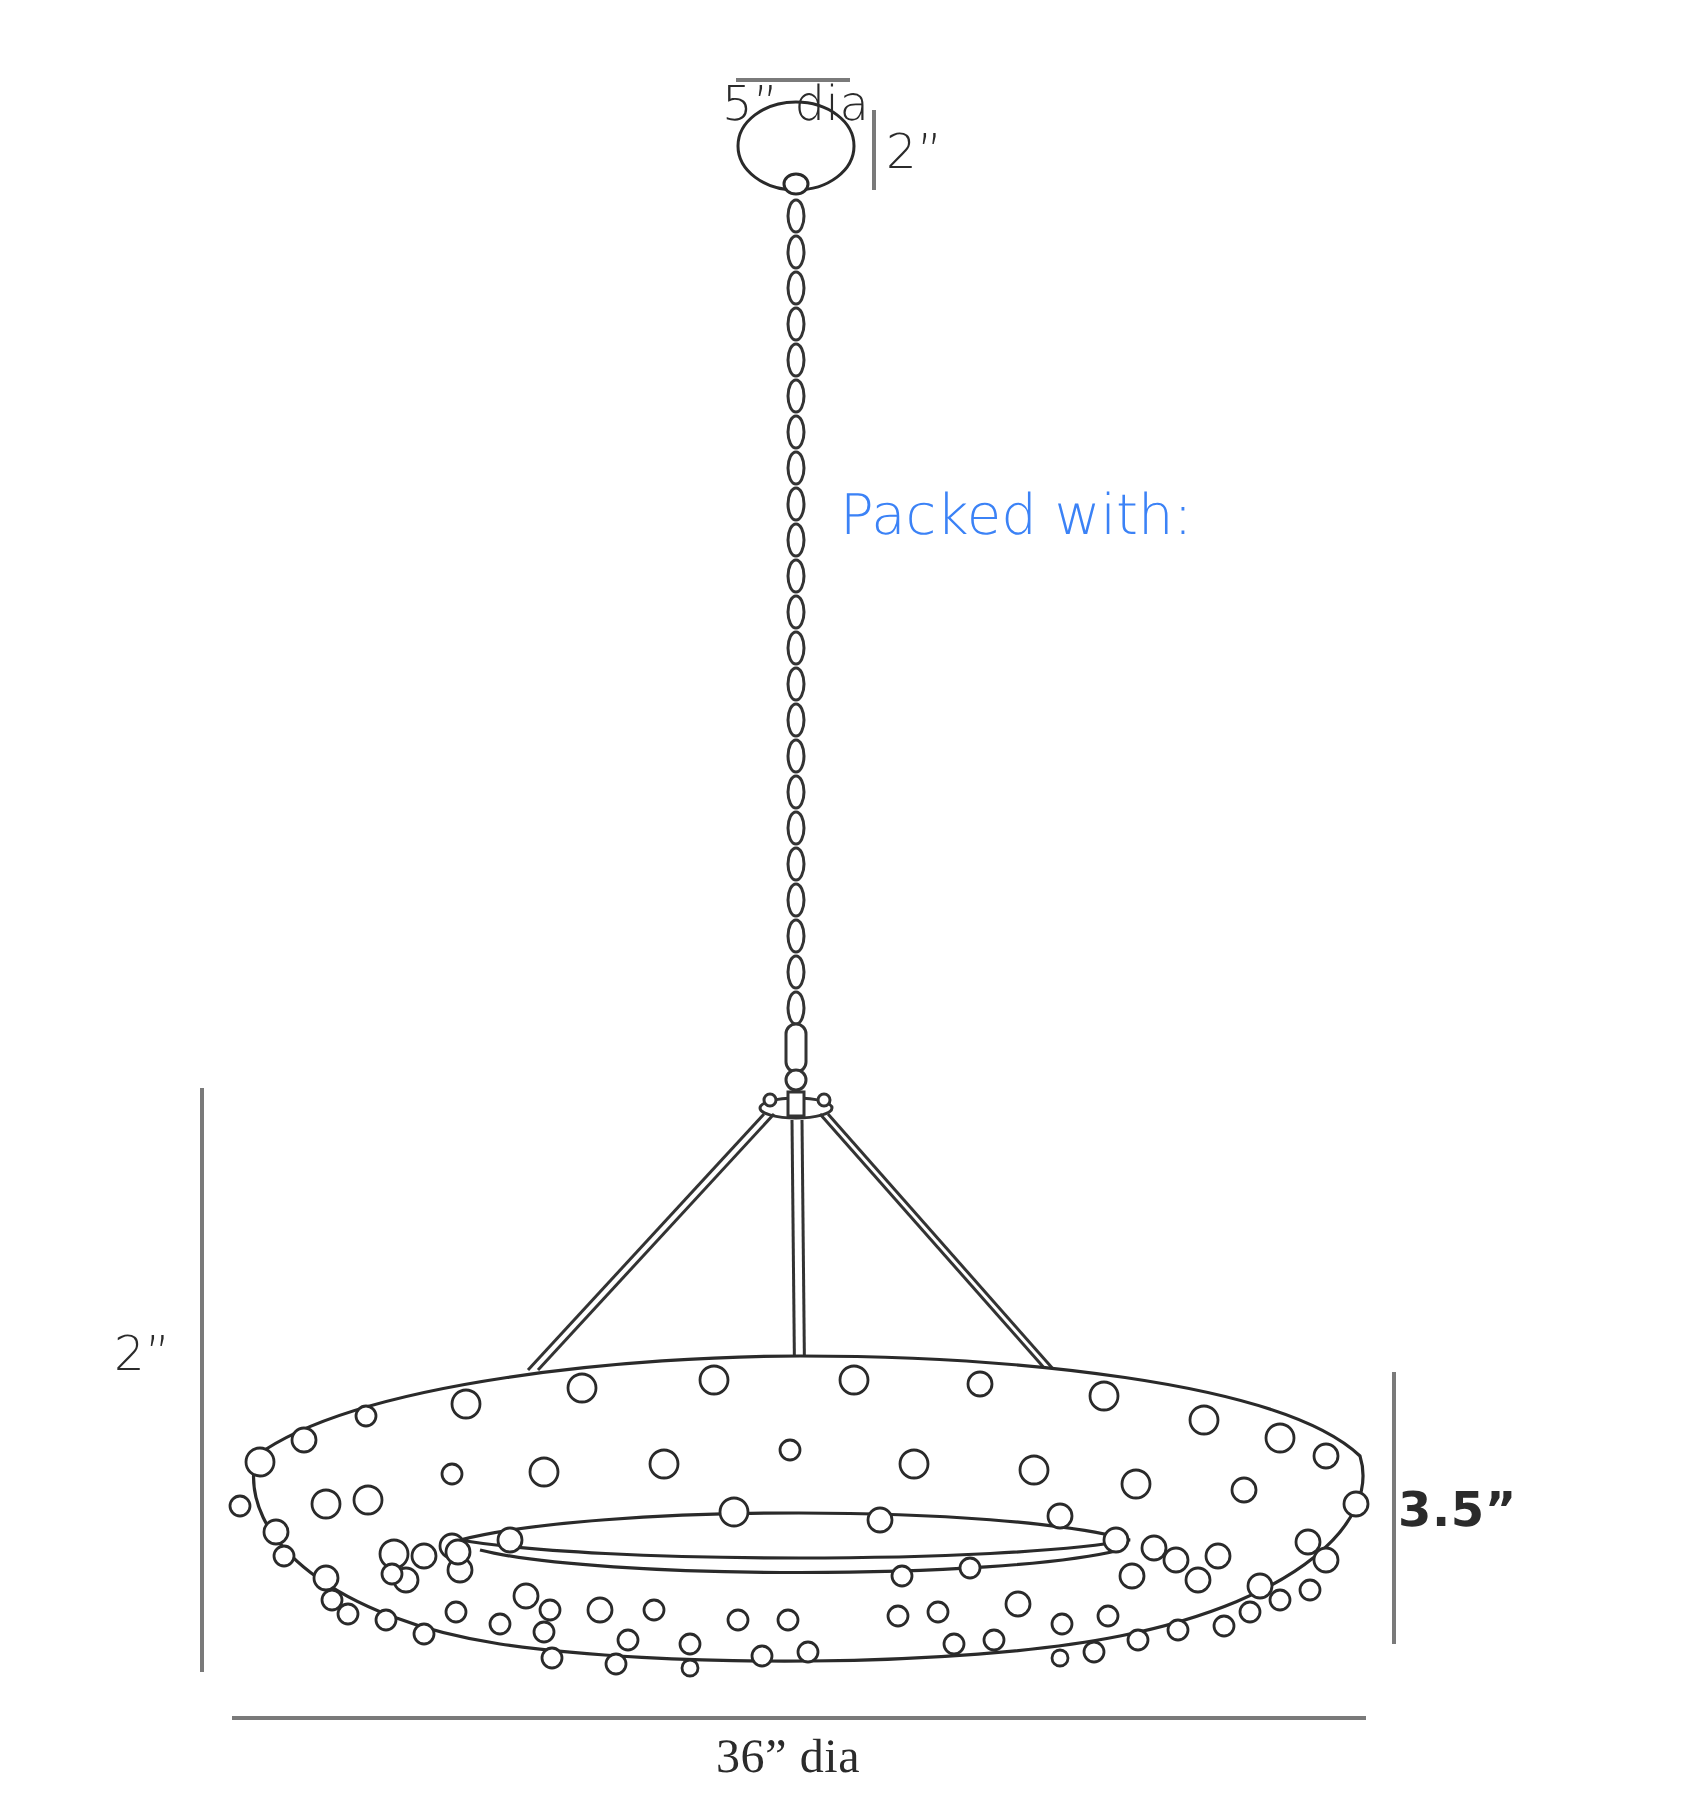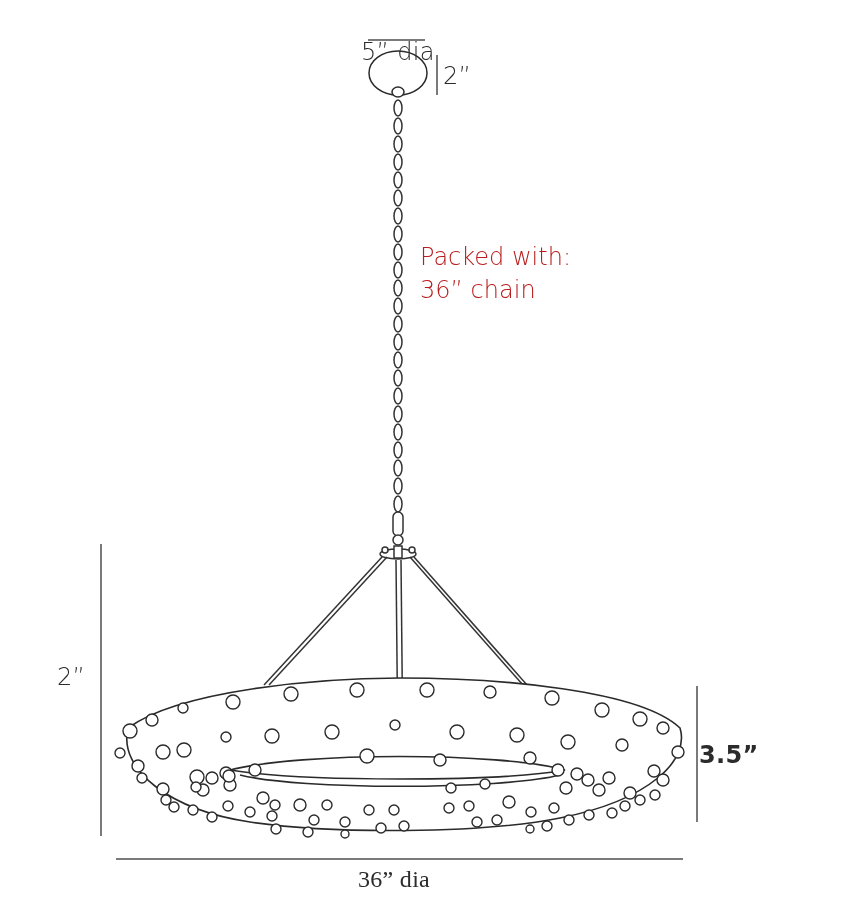--- a/index.html
+++ b/index.html
@@ -1,19 +1,19 @@
 <!DOCTYPE html>
 <html><head>
 <meta charset="utf-8">
 <style>
   html, body { margin:0; padding:0; background:#ffffff; }
   body { width:847px; height:907px; position:relative; overflow:hidden;
          font-family:"DejaVu Sans", "Liberation Sans", sans-serif; color:#2a2a2a; }
   .lbl { position:absolute; font-size:24px; font-weight:300; letter-spacing:0.3px; white-space:nowrap; color:#2b2b2b; }
-  .lbl-multi { position:absolute; font-size:24px; font-weight:300; line-height:33px; color:#b91c1c; }
+  .lbl-multi { position:absolute; font-size:28px; font-weight:300; line-height:33px; color:#3b82f6; }
   svg.drawing { position:absolute; left:0; top:0; }
 </style>
 </head>
 <body>
 
 <svg class="drawing" width="847" height="907" viewBox="0 0 847 907" xmlns="http://www.w3.org/2000/svg">
 
   <g stroke="#7a7a7a" stroke-width="2" fill="none">
     <line x1="368" y1="40" x2="425" y2="40"></line>
     <line x1="437" y1="55" x2="437" y2="95"></line>
@@ -165,17 +165,16 @@
     <circle cx="196" cy="787" r="5"></circle>
       <circle cx="451" cy="788" r="5"></circle>
       <circle cx="485" cy="784" r="5"></circle>
   </g>
 </svg>
 
 <div class="lbl" style="left:361px; top:4px;margin-top:34px;">5” dia</div>
 <div class="lbl" style="left:443px; top:62px;">2”</div>
 <div class="lbl-multi" style="left:420px; top:241px;">
   <div>Packed with:</div>
-  <div>36” chain</div>
 </div>
 <div class="lbl" style="left:57px; top:663px;">2”</div>
 <div class="lbl" style="left:699px; top:741px;font-weight:bold;">3.5”</div>
 <div class="lbl" style="left:358px; top:866px;font-family:Liberation Serif, serif;">36” dia</div>
 
 </body></html>

